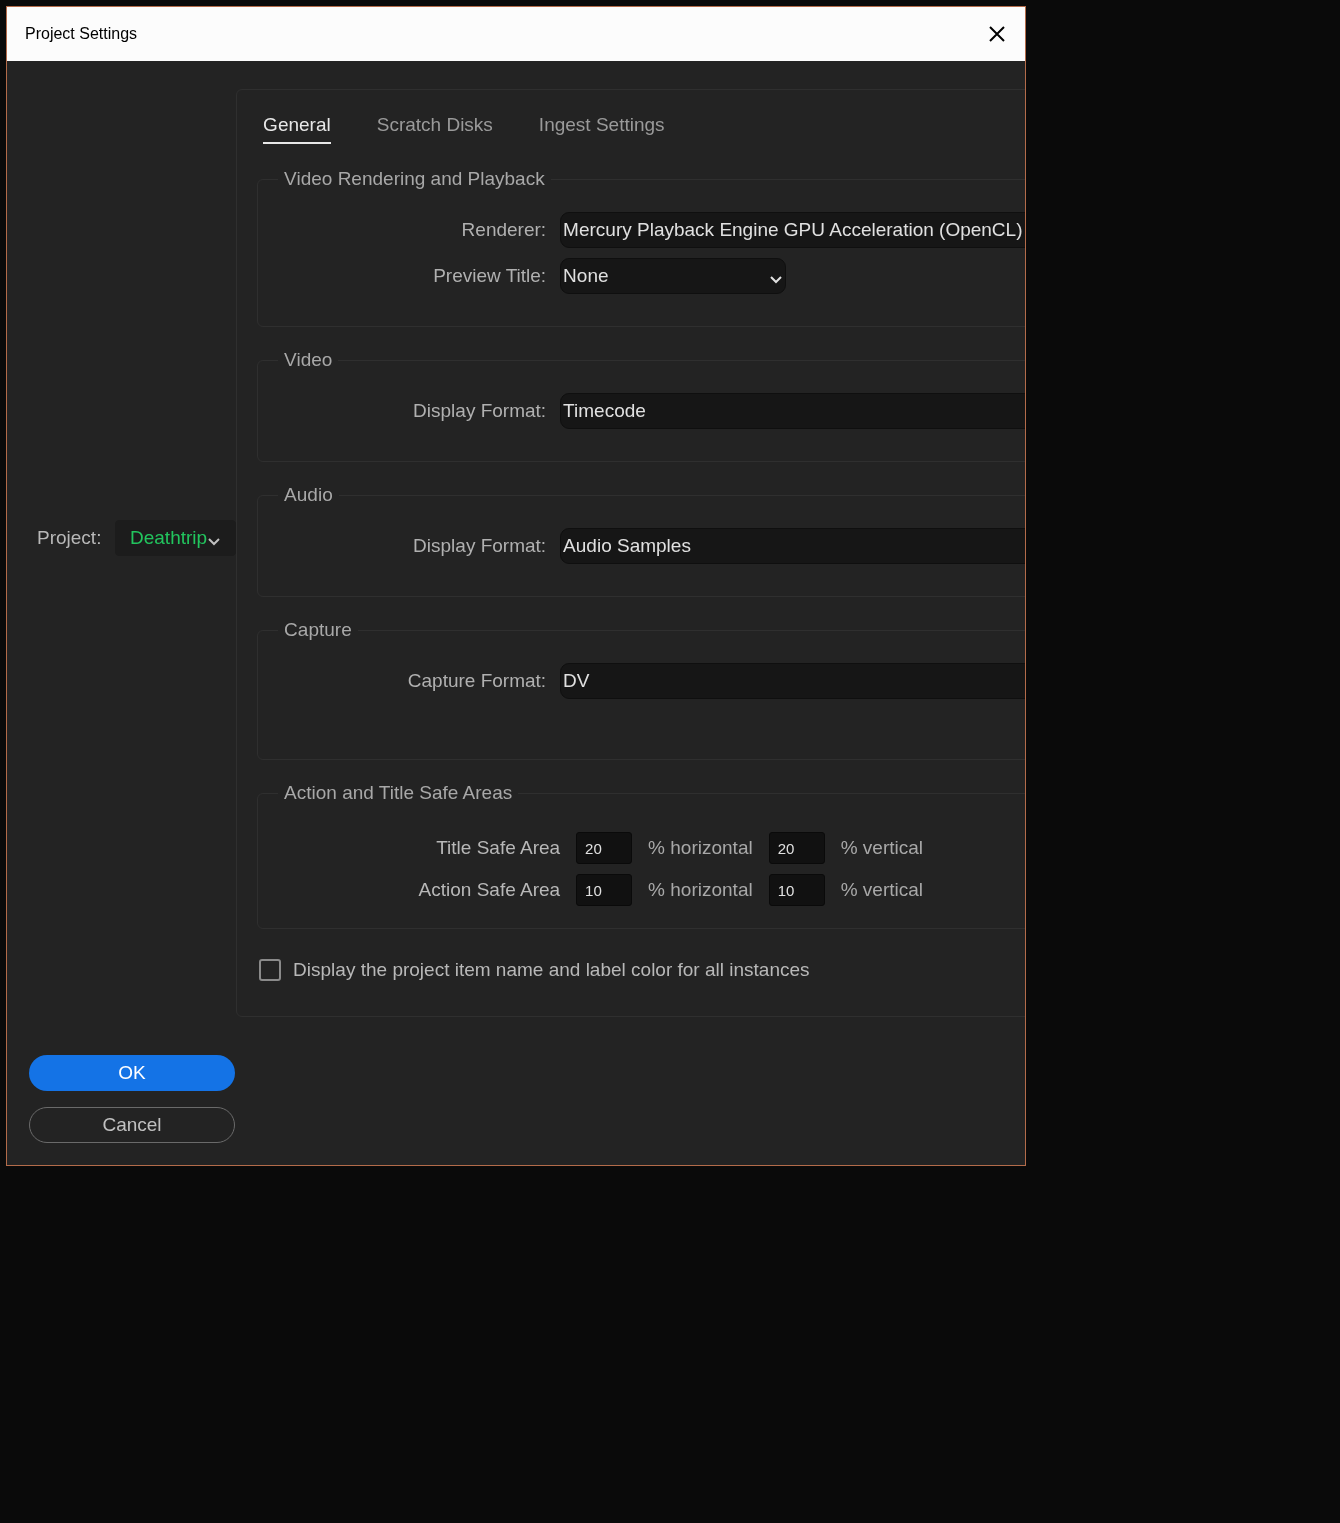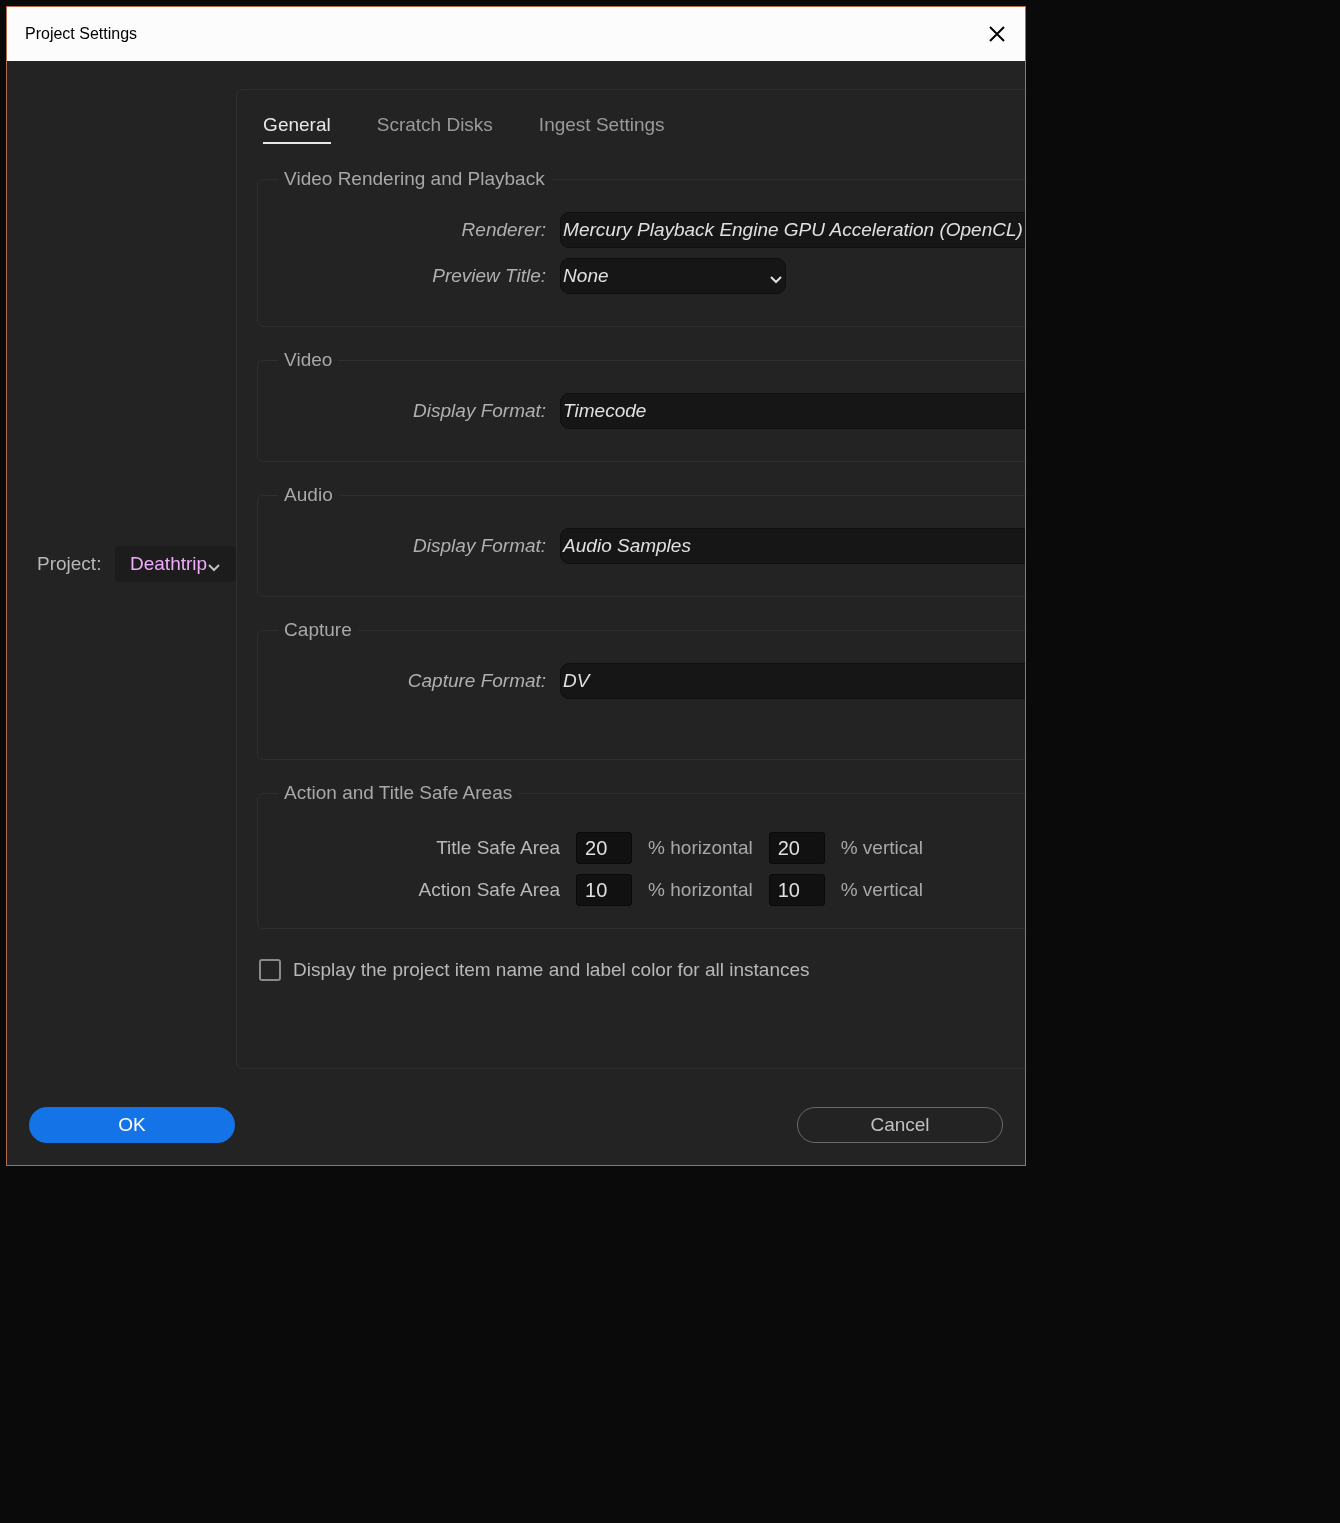--- a/index.html
+++ b/index.html
@@ -41,21 +41,21 @@
   .project-row { margin-bottom: 30px; }
   .project-row .lbl { width: 78px; }
   .select {
     flex: 1;
     background: #1c1c1c;
     border: 1px solid #1c1c1c;
     border-radius: 4px;
     height: 36px;
     display: flex; align-items: center; justify-content: space-between;
     padding: 0 14px;
-    color: #f0abfc;
+    color: #22c55e;
     cursor: pointer;
   }
   .chevron { width: 14px; height: 14px; }
   .chevron svg { width: 14px; height: 14px; }
   .panel {
     border: 1px solid #2f2f2f;
     border-radius: 6px;
     padding: 24px 20px 24px 20px;
     flex: 1;
     display: flex; flex-direction: column;
@@ -67,21 +67,21 @@
     border: 1px solid #2f2f2f;
     border-radius: 6px;
     padding: 18px 20px 22px 20px;
     margin-bottom: 22px;
   }
   fieldset.group legend {
     color: #a8a8a8;
     padding: 0 6px;
     font-size: 19px;
   }
-  .form-row { display: flex; align-items: center; margin-top: 4px; margin-bottom: 10px; font-style: italic; }
+  .form-row { display: flex; align-items: center; margin-top: 4px; margin-bottom: 10px; }
   .form-row .flabel {
     width: 282px;
     text-align: right;
     padding-right: 14px;
     color: #b0b0b0;
   }
   .sel { 
     background: #161616;
     border: 1px solid #0f0f0f;
     border-radius: 9px;
@@ -91,33 +91,33 @@
     color: #e0e0e0;
     cursor: pointer;
   }
   .sel .chevron svg path { stroke: #e0e0e0; }
   .sel-wide { width: 516px; }
   .sel-med { width: 226px; }
   .numbox {
     width: 56px; height: 32px;
     background: #111; border: 1px solid #0a0a0a; border-radius: 3px;
     color: #e0e0e0; text-align: left; padding: 0 8px;
-    font-size: 20px;
+    font-size: 15px;
   }
   .safe-row { display:flex; align-items:center; gap: 16px; margin-top: 10px; }
   .safe-row .flabel { width: 282px; text-align:right; padding-right: 0; }
   .unit { color: #a8a8a8; }
   .check-row { display:flex; align-items:center; gap: 12px; margin-top: 8px; margin-left: 2px; }
   .checkbox {
     width: 22px; height: 22px; border: 2px solid #8a8a8a; border-radius: 3px;
     background: transparent; cursor: pointer;
   }
   .footer {
     padding: 18px 22px 22px 22px;
-    display: flex; justify-content: space-between; gap: 8px;
+    display: flex; justify-content: space-between; gap: 16px; flex-direction: column;
   }
   .btn {
     width: 206px; height: 36px; border-radius: 18px;
     display:flex; align-items:center; justify-content:center;
     font-size: 19px; cursor: pointer;
   }
   .btn-primary { background: #1473e6; color: #fff; border: none; }
   .btn-secondary { background: transparent; color: #c0c0c0; border: 1.5px solid #6a6a6a; }
   .gap { flex: 1; }
 </style>

